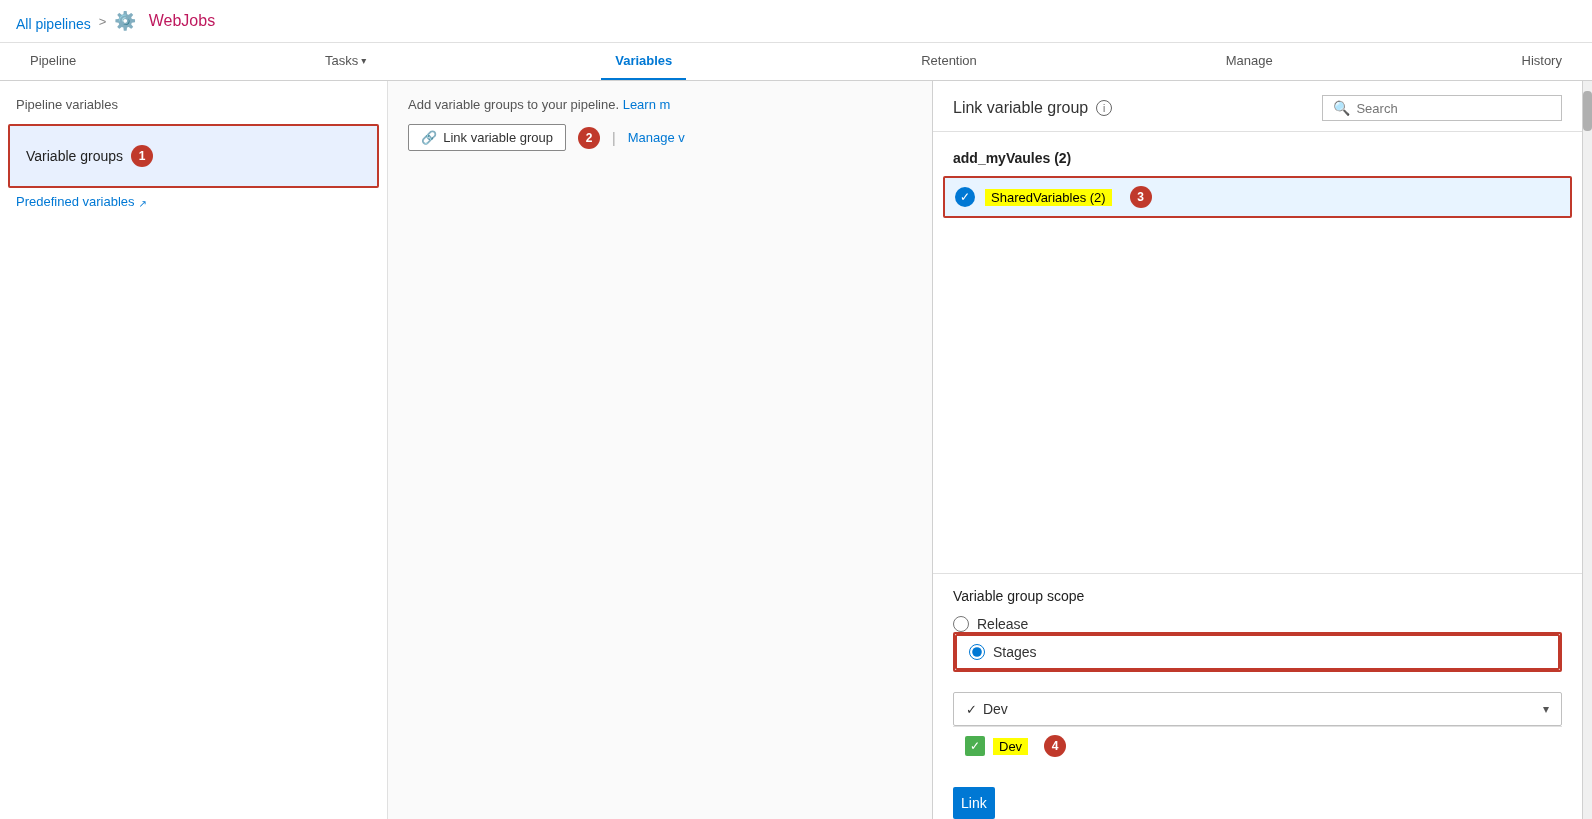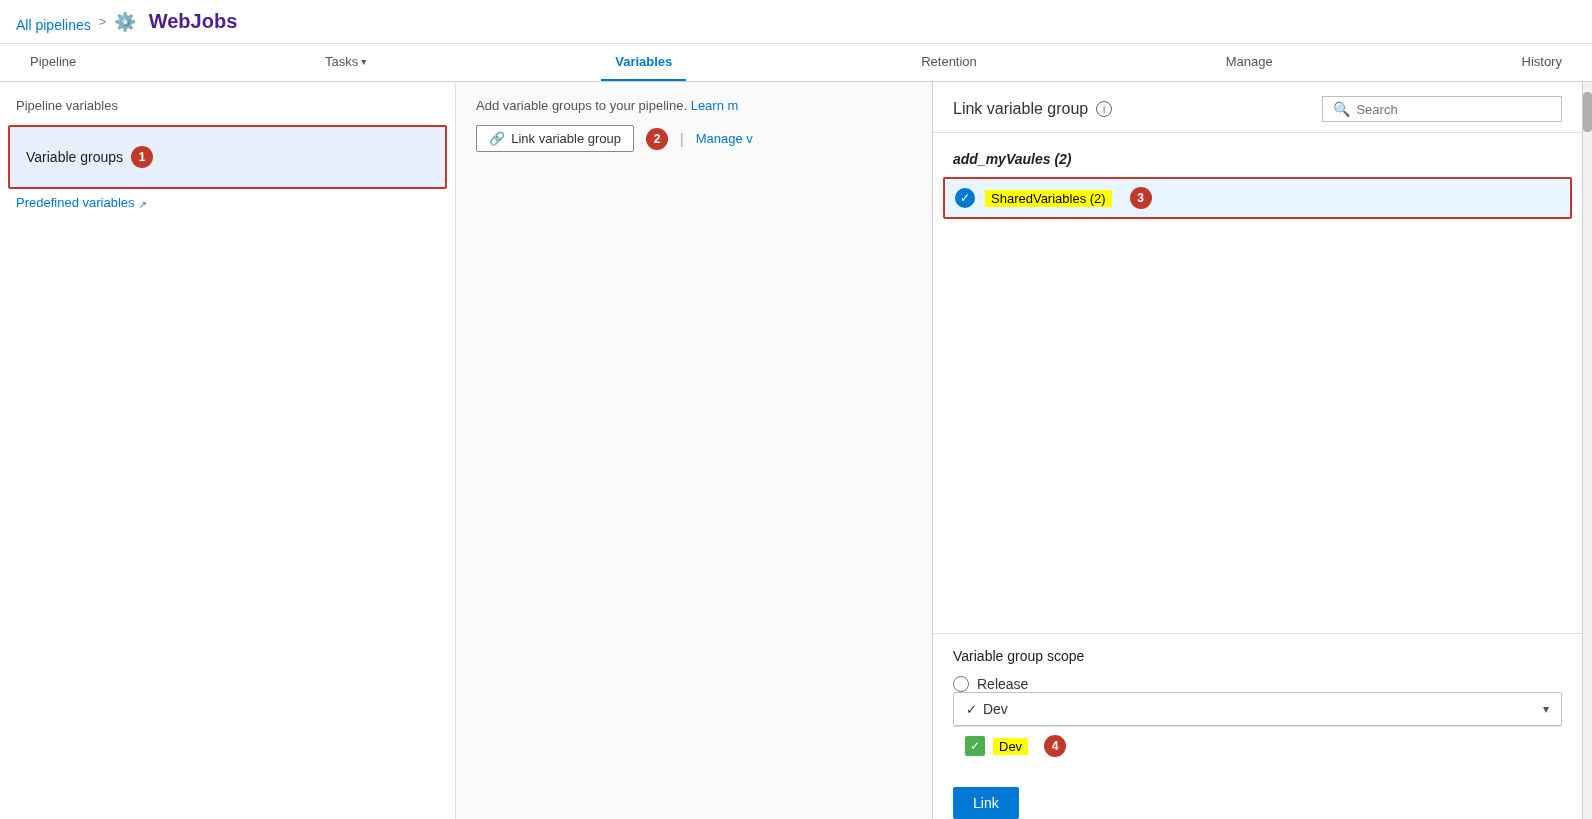--- a/index.html
+++ b/index.html
@@ -4,34 +4,34 @@
   <style>
     * { box-sizing: border-box; margin: 0; padding: 0; }
     body { font-family: 'Segoe UI', Arial, sans-serif; font-size: 14px; color: #333; background: #fff; display: flex; flex-direction: column; height: 819px; overflow: hidden; }
 
     
     .header { display: flex; align-items: center; padding: 10px 16px; border-bottom: 1px solid #e0e0e0; background: #fff; }
     .breadcrumb { display: flex; align-items: center; gap: 8px; font-size: 14px; }
     .breadcrumb-link { color: #0078d4; text-decoration: none; cursor: pointer; margin-top: 6px; }
     .breadcrumb-sep { color: #888; font-size: 13px; }
     .breadcrumb-icon { font-size: 18px; margin-right: 4px; }
-    .breadcrumb-current { font-weight: 700; font-size: 20px; color: #4c1d95; }
+    .breadcrumb-current { font-weight: 400; font-size: 16px; color: #be185d; }
 
     
     .tabbar { display: flex; align-items: flex-end; padding: 0 16px; border-bottom: 1px solid #d0d0d0; background: #fff; justify-content: space-between; }
     .tab { padding: 10px 14px; font-size: 13px; color: #555; cursor: pointer; border-bottom: 2px solid transparent; white-space: nowrap; }
     .tab.active { color: #0078d4; border-bottom: 2px solid #0078d4; font-weight: 600; }
     .tab-tasks { display: flex; align-items: center; gap: 3px; }
     .tab-tasks .chevron { font-size: 10px; }
 
     
     .main { display: flex; flex: 1; overflow: hidden; }
 
     
-    .sidebar { width: 456px; border-right: 1px solid #e0e0e0; display: flex; flex-direction: column; padding: 16px 0; background: #fff; }
+    .sidebar { width: 388px; border-right: 1px solid #e0e0e0; display: flex; flex-direction: column; padding: 16px 0; background: #fff; }
     .sidebar-section-title { font-size: 13px; color: #555; padding: 0 16px 10px 16px; font-weight: 500; }
     .sidebar-item { padding: 19px 16px; font-size: 14px; cursor: pointer; display: flex; align-items: center; gap: 8px; border: 2px solid transparent; margin: 2px 8px; border-radius: 2px; }
     .sidebar-item.active { background: #e8f0fe; border: 2px solid #c0392b; }
     .sidebar-item.active span { color: #222; }
     .sidebar-link { color: #0078d4; font-size: 13px; padding: 4px 16px; display: flex; align-items: flex-end; gap: 4px; cursor: pointer; }
     .sidebar-link .ext-icon { font-size: 10px; }
 
     
     .content { flex: 1; padding: 16px 20px; background: #fafafa; overflow-y: auto; display: flex; flex-direction: column; gap: 12px; }
     .content-hint { font-size: 13px; color: #555; }
@@ -48,21 +48,21 @@
     .panel-header { display: flex; align-items: center; justify-content: space-between; padding: 14px 20px 10px 20px; border-bottom: 1px solid #e0e0e0; }
     .panel-title { font-size: 16px; font-weight: 500; display: flex; align-items: center; gap: 8px; }
     .panel-title .info-icon { width: 16px; height: 16px; border-radius: 50%; border: 1.5px solid #666; display: flex; align-items: center; justify-content: center; font-size: 10px; color: #666; cursor: pointer; }
     .search-box { display: flex; align-items: center; border: 1px solid #c0c0c0; padding: 4px 10px; gap: 6px; width: 240px; background: #fff; }
     .search-box input { border: none; outline: none; font-size: 13px; flex: 1; color: #555; }
     .search-icon { color: #666; font-size: 14px; }
 
     
     .vg-list { flex: 1; overflow-y: auto; padding: 10px; border-bottom: 1px solid #e0e0e0; }
     .vg-group { margin-bottom: 4px; }
-    .vg-group-title { font-size: 14px; font-weight: 600; padding: 8px 10px; color: #222; font-style: italic; }
+    .vg-group-title { font-size: 14px; font-weight: 600; padding: 8px 10px; color: #222; }
     .vg-item { display: flex; align-items: center; gap: 10px; padding: 8px 10px; cursor: pointer; border: 2px solid transparent; margin: 2px 0; border-radius: 2px; }
     .vg-item.selected { background: #e8f4ff; border: 2px solid #c0392b; }
     .vg-item .check-icon { width: 20px; height: 20px; border-radius: 50%; background: #0078d4; display: flex; align-items: center; justify-content: center; color: #fff; font-size: 12px; flex-shrink: 0; }
     .vg-item-label { font-size: 13px; background: #ffff00; padding: 1px 6px; font-weight: 500; color: #000; }
 
     
     .scope-section { padding: 14px 20px; }
     .scope-title { font-size: 14px; font-weight: 500; margin-bottom: 12px; color: #222; }
     .radio-row { display: flex; align-items: center; gap: 8px; font-size: 14px; cursor: pointer; }
     .radio-row input[type="radio"] { accent-color: #0078d4; width: 16px; height: 16px; cursor: pointer; }
@@ -74,21 +74,21 @@
     .stages-dropdown .check-mark { color: #333; font-size: 13px; }
     .chevron-down { font-size: 12px; color: #555; }
 
     
     .dev-option { display: flex; align-items: center; gap: 8px; padding: 8px 12px; background: #fff; font-size: 14px; cursor: pointer; border-top: 1px solid #e0e0e0; }
     .dev-check { width: 20px; height: 20px; background: #4caf50; border-radius: 2px; display: flex; align-items: center; justify-content: center; color: #fff; font-size: 12px; flex-shrink: 0; }
     .dev-label { background: #ffff00; padding: 1px 6px; font-weight: 500; color: #000; font-size: 13px; }
 
     
     .link-btn-row { padding: 8px 20px 0 20px; }
-    .link-btn { background: #0078d4; color: #fff; border: none; padding: 8px 20px; font-size: 14px; cursor: pointer; border-radius: 2px; }
+    .link-btn { background: #0078d4; color: #fff; border: none; padding: 8px 8px; font-size: 14px; cursor: pointer; border-radius: 2px; }
 
     
     .scrollbar-track { width: 10px; background: #f0f0f0; border-left: 1px solid #d0d0d0; display: flex; flex-direction: column; }
     .scrollbar-thumb { width: 100%; height: 40px; background: #b0b0b0; margin-top: 10px; border-radius: 4px; cursor: pointer; }
 
     
     .step-num { width: 22px; height: 22px; border-radius: 50%; background: #c0392b; color: #fff; font-size: 12px; font-weight: 700; display: flex; align-items: center; justify-content: center; flex-shrink: 0; }
   </style>
 </head>
 <body>
@@ -169,20 +169,28 @@
     </div>
 
     <div class="scope-section">
       <div class="scope-title">Variable group scope</div>
 
       <label class="radio-row">
         <input type="radio" name="scope" style="">
         <span>Release</span>
       </label>
 
+      <div style="display:flex; align-items:center; gap:8px; margin-bottom:10px;">
+        <div class="stages-box" style="flex:1;">
+          <label class="radio-row" style="padding: 8px 12px; margin-bottom:0; border:2px solid #c0392b; border-radius:2px;">
+            <input type="radio" name="scope" checked="" style="">
+            <span>Stages</span>
+          </label>
+        </div>
+      </div>
 
       <div class="stages-dropdown" style="border:1px solid #c0c0c0; border-radius:2px; margin-bottom:0;">
         <div class="check-label">
           <span class="check-mark">✓</span>
           <span>Dev</span>
         </div>
         <span class="chevron-down">▾</span>
       </div>
 
       <div class="dev-option">

